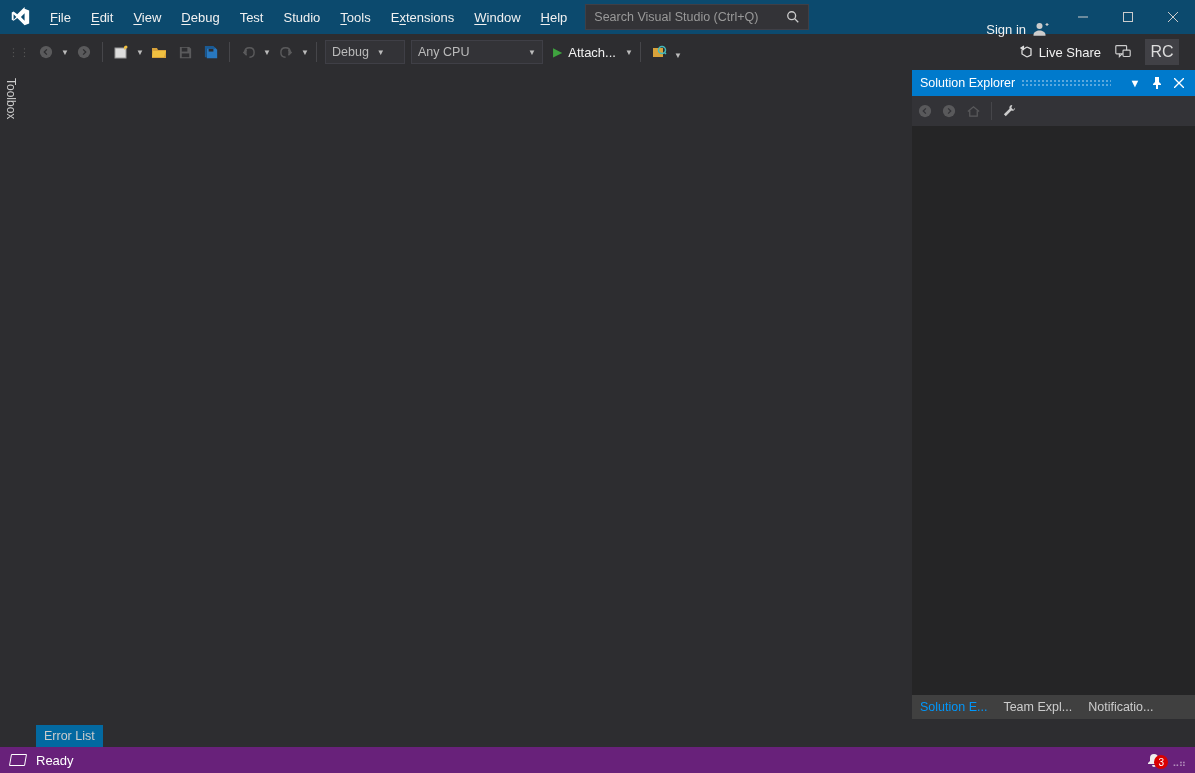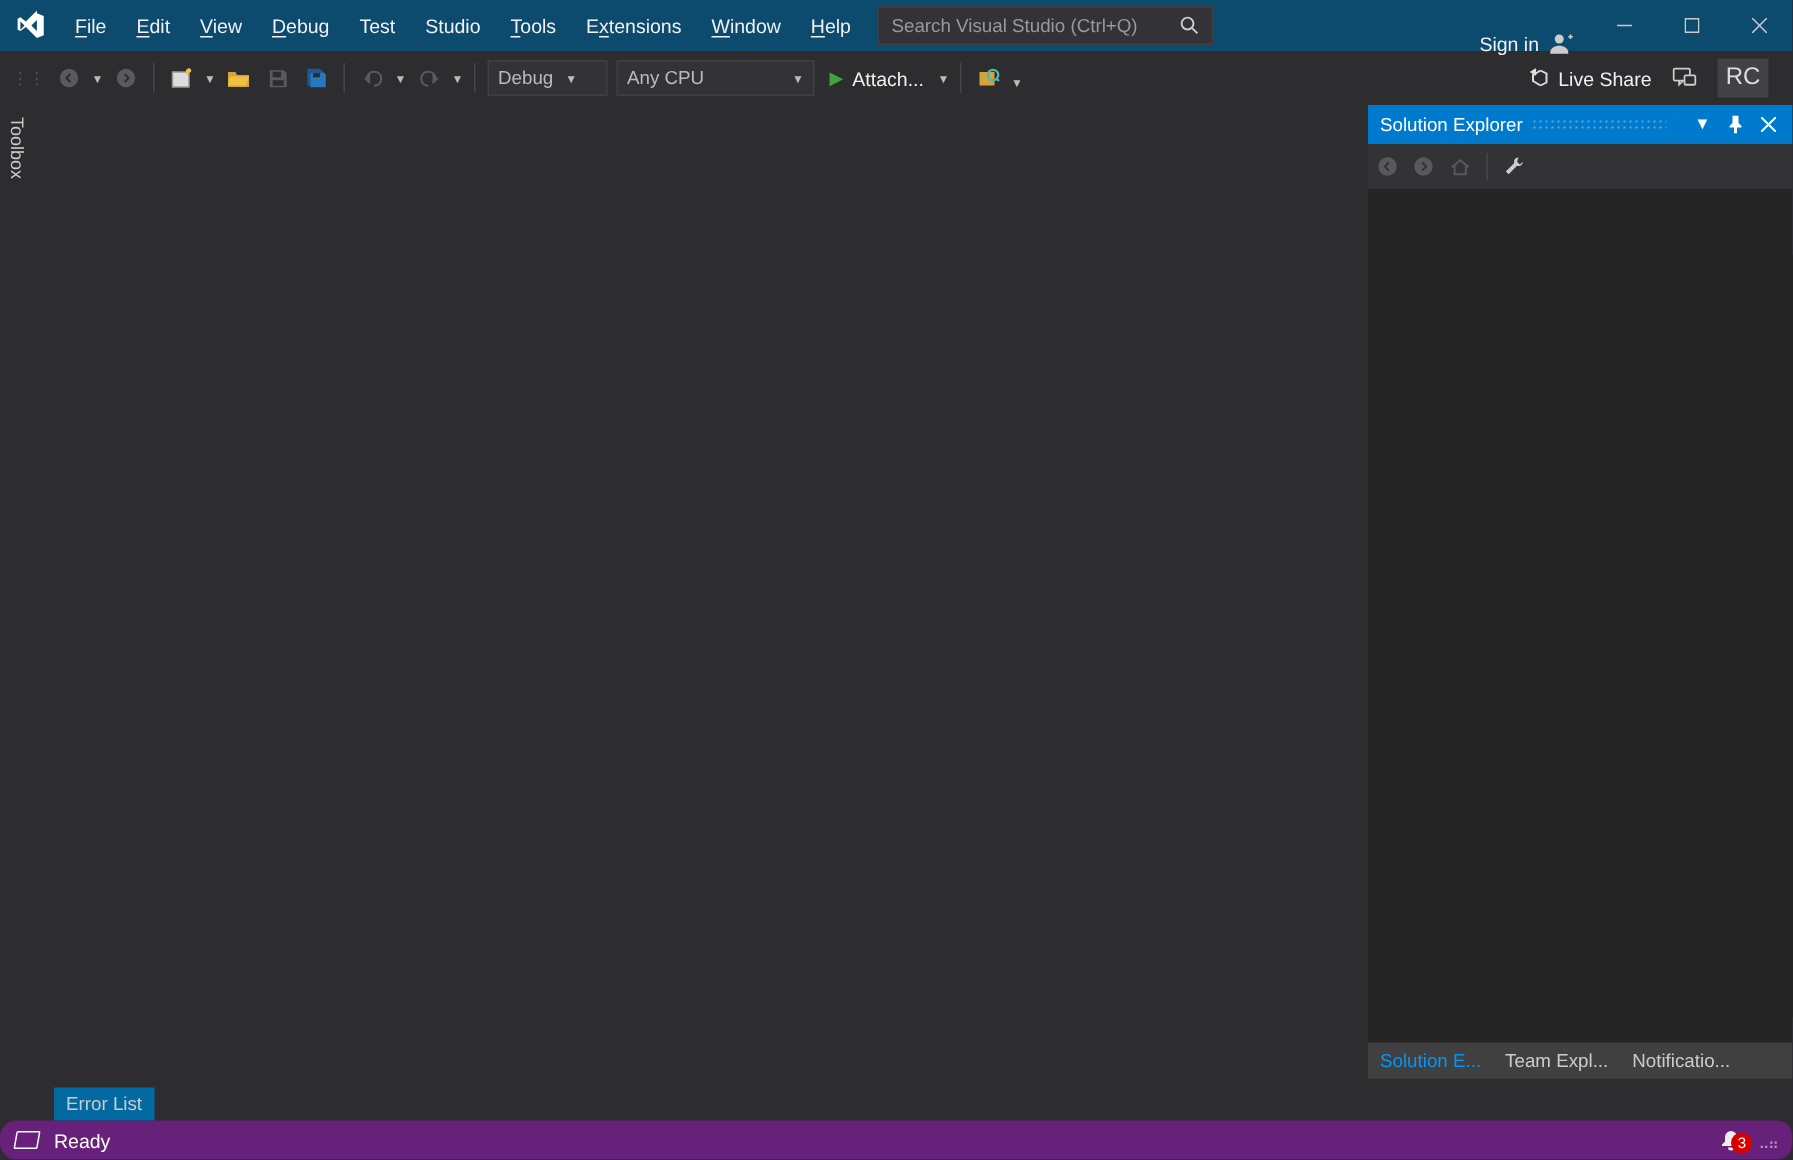--- a/index.html
+++ b/index.html
@@ -66,21 +66,21 @@
 .pt-btn.disabled { opacity: 0.45; cursor: default; }
 .pt-sep { width: 1px; height: 18px; background: #46464a; }
 .panel-body { flex: 1; background: #252526; }
 .panel-tabs { height: 24px; display: flex; font-size: 12.5px; }
 .ptab { padding: 2px 8px; cursor: pointer; color: #ccc; white-space: nowrap; overflow: hidden; text-overflow: ellipsis; max-width: 92px; display: flex; align-items: center; }
 .ptab.active { color: #0097fb; }
 
 
 .bottom-dock { height: 28px; background: #2d2d30; display: flex; align-items: flex-end; padding: 0 0 0 36px; }
 .errorlist-tab { padding: 4px 8px; font-size: 12.5px; color: #ccc; background: #0369a1; cursor: pointer; }
-.statusbar { height: 26px; background: #68217a; color: #fff; display: flex; align-items: center; padding: 0 10px; font-size: 13px; border-radius: 11px; }
+.statusbar { height: 26px; background: #68217a; color: #fff; display: flex; align-items: center; padding: 0 10px; font-size: 13px; }
 .status-icon { width: 16px; height: 12px; border: 1.5px solid #fff; border-radius: 1px; transform: skewX(-10deg); margin-right: 10px; }
 .status-right { margin-left: auto; display: flex; align-items: center; gap: 10px; }
 .notify { position: relative; }
 .notify-badge {
   position: absolute; top: 3px; right: -6px; background: #d90000; color: #fff;
   font-size: 10px; width: 14px; height: 14px; border-radius: 7px; display: flex;
   align-items: center; justify-content: center;
 }
 .resize-dots { color: rgba(255,255,255,0.5); font-size: 10px; letter-spacing: -1px; }
 

